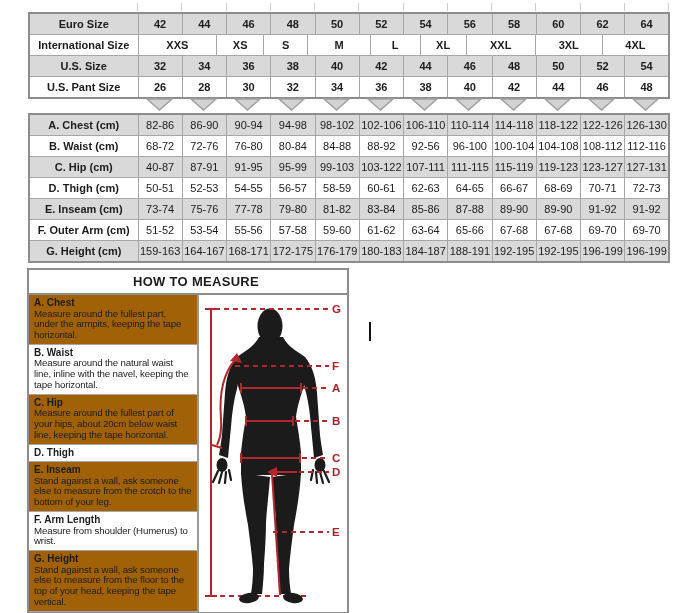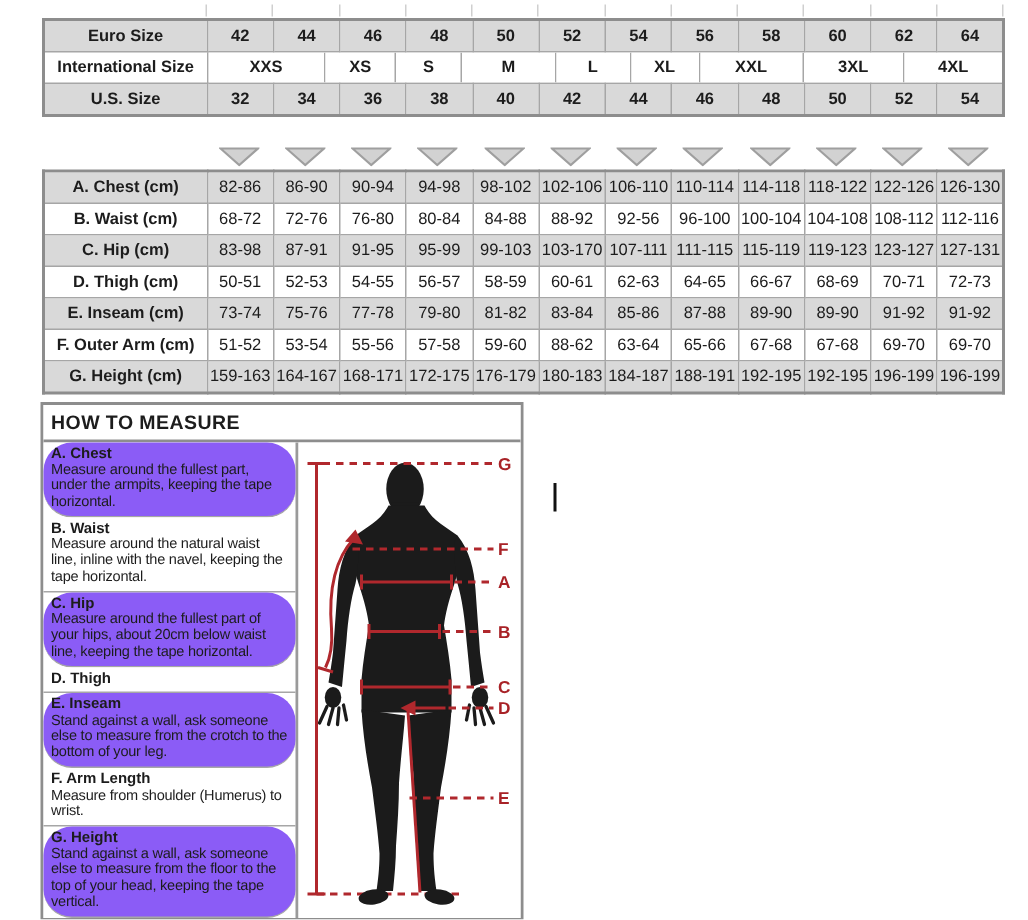--- a/index.html
+++ b/index.html
@@ -27,26 +27,26 @@
              font-weight:bold;font-size:11px;box-sizing:border-box;background:#fff;}
   .intl-cell:last-child{border-right:none;}
 
   
   .tri-row{position:absolute;left:137px;top:98px;width:531px;height:14px;display:flex;}
   .tri-slot{flex:1;display:flex;align-items:flex-start;justify-content:center;}
 
   
   .panel{position:absolute;left:27px;top:268px;width:322px;box-sizing:border-box;
          border:2px solid #8d8d8d;background:#fff;}
-  .panel-header{height:23px;line-height:23px;padding-left:5px;font-size:13px;font-weight:bold;
-                letter-spacing:.3px;border-bottom:2px solid #8d8d8d;background:#fff;}
+  .panel-header{height:23px;line-height:23px;padding-left:16px;font-size:13px;font-weight:bold;
+                letter-spacing:.3px;border-bottom:2px solid #8d8d8d;background:#fff;text-align:center;}
   .panel-body{display:flex;}
   .htm-col{width:170px;box-sizing:border-box;border-right:2px solid #9a9a9a;background:#fff;}
   .htm-block{box-sizing:border-box;border-bottom:1px solid #a6a6a6;padding:2px 5px 3px 5px;}
-  .htm-block.alt{background:#8b5cf6;border-radius:19px;}
+  .htm-block.alt{background:#a16207;}
   .htm-title{font-size:10px;font-weight:bold;line-height:11.5px;}
   .htm-text{font-size:9.7px;line-height:10.8px;letter-spacing:-0.15px;}
   .diagram{width:148px;background:#fff;position:relative;}
 
   
   .caret{position:absolute;left:369px;top:322px;width:2px;height:19px;background:#111;}
 </style>
 </head>
 <body>
 
@@ -124,20 +124,35 @@
           <td>38</td>
           <td>40</td>
           <td>42</td>
           <td>44</td>
           <td>46</td>
           <td>48</td>
           <td>50</td>
           <td>52</td>
           <td>54</td>
         </tr>
+        <tr class="plain">
+          <td class="lbl">U.S. Pant Size</td>
+          <td>26</td>
+          <td>28</td>
+          <td>30</td>
+          <td>32</td>
+          <td>34</td>
+          <td>36</td>
+          <td>38</td>
+          <td>40</td>
+          <td>42</td>
+          <td>44</td>
+          <td>46</td>
+          <td>48</td>
+        </tr>
       </tbody>
   </table>
 
   <div class="tri-row" id="tri-row">
       <span class="tri-slot">
         <svg width="27" height="13" viewBox="0 0 27 13">
   <polygon points="1,1 26,1 13.5,12" fill="#d2d2d2" stroke="#9f9f9f" stroke-width="1.4"></polygon>
         </svg>
       </span>
       <span class="tri-slot">
@@ -239,26 +254,26 @@
           <td>88-92</td>
           <td>92-56</td>
           <td>96-100</td>
           <td>100-104</td>
           <td>104-108</td>
           <td>108-112</td>
           <td>112-116</td>
         </tr>
         <tr class="shade">
           <td class="lbl">C. Hip (cm)</td>
-          <td>83-98</td>
+          <td>40-87</td>
           <td>87-91</td>
           <td>91-95</td>
           <td>95-99</td>
           <td>99-103</td>
-          <td>103-170</td>
+          <td>103-122</td>
           <td>107-111</td>
           <td>111-115</td>
           <td>115-119</td>
           <td>119-123</td>
           <td>123-127</td>
           <td>127-131</td>
         </tr>
         <tr class="plain">
           <td class="lbl">D. Thigh (cm)</td>
           <td>50-51</td>
@@ -289,21 +304,21 @@
           <td>91-92</td>
           <td>91-92</td>
         </tr>
         <tr class="plain">
           <td class="lbl">F. Outer Arm (cm)</td>
           <td>51-52</td>
           <td>53-54</td>
           <td>55-56</td>
           <td>57-58</td>
           <td>59-60</td>
-          <td>88-62</td>
+          <td>61-62</td>
           <td>63-64</td>
           <td>65-66</td>
           <td>67-68</td>
           <td>67-68</td>
           <td>69-70</td>
           <td>69-70</td>
         </tr>
         <tr class="shade">
           <td class="lbl">G. Height (cm)</td>
           <td>159-163</td>

